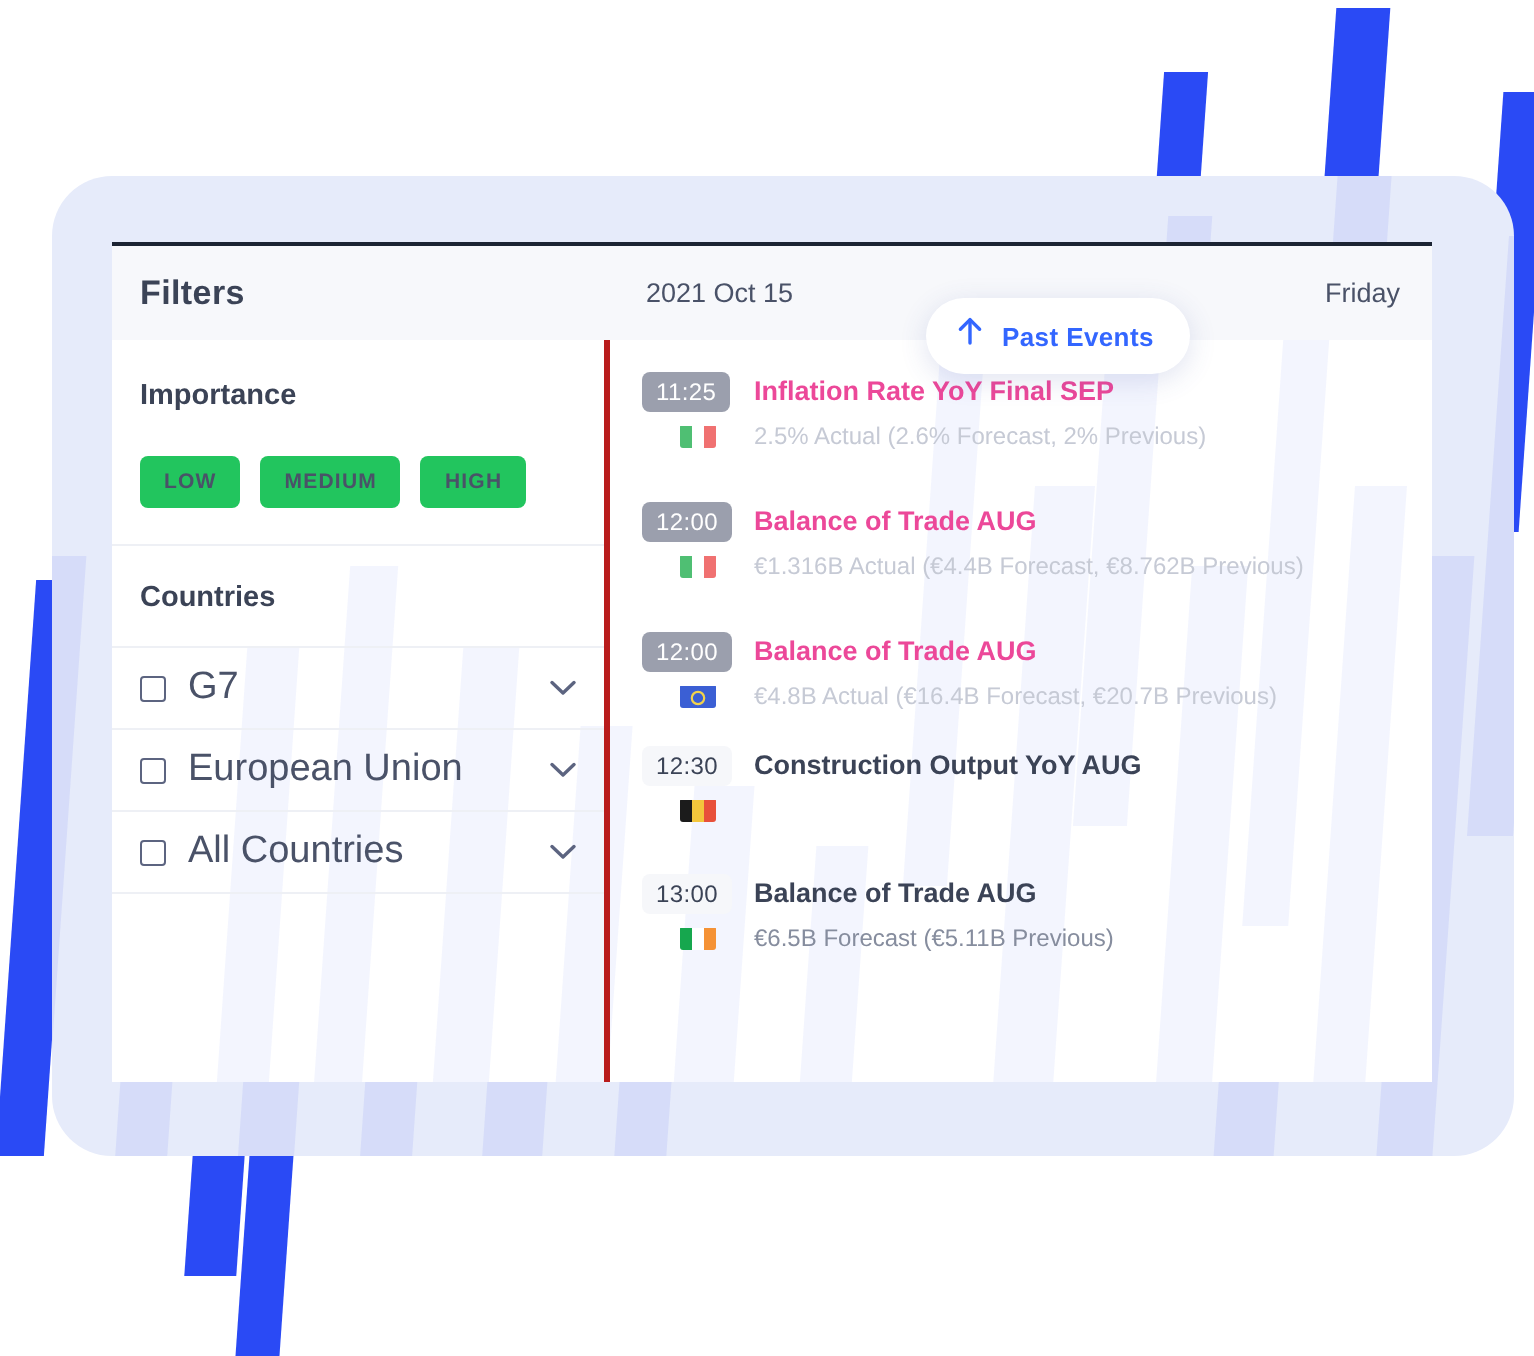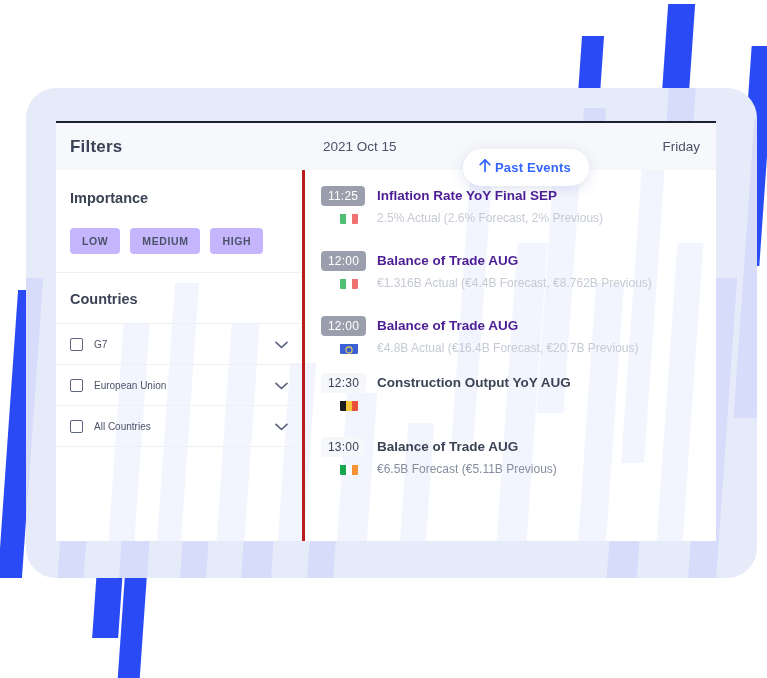--- a/index.html
+++ b/index.html
@@ -99,21 +99,21 @@
     font-size: 14.5px;
     font-weight: bold;
     color: #3b4356;
   }
   .imp-row {
     display: flex;
     gap: 10px;
     padding: 22px 0 18px 14px;
   }
   .imp-btn {
-    background: #c4b5fd;
+    background: #22c55e;
     border: none;
     border-radius: 4px;
     padding: 7px 12px;
     font-size: 10.5px;
     font-weight: bold;
     letter-spacing: .6px;
     color: #4a5268;
     font-family: "Liberation Sans", sans-serif;
     cursor: pointer;
   }
@@ -134,21 +134,21 @@
   }
   .cbox {
     width: 13px; height: 13px;
     border: 1.6px solid #5c6versions;
     border: 1.6px solid #5c6480;
     border-radius: 2px;
     flex: 0 0 auto;
   }
   .c-label {
     margin-left: 11px;
-    font-size: 10px;
+    font-size: 19px;
     color: #4a5268;
   }
   .chev { margin-left: auto; display: block; }
 
   
   .events {
     flex: 1 1 auto;
     position: relative;
     padding: 14px 0 0 0;
     overflow: hidden;
@@ -170,32 +170,32 @@
   .badge.future { background: #f6f7fa; color: #3b4356; }
   .flag {
     width: 18px; height: 12px;
     margin: 6px auto 0 auto;
     display: block;
     border-radius: 1.5px;
     overflow: hidden;
   }
   .ev-right { flex: 1 1 auto; padding-top: 3px; }
   .ev-title { font-size: 13.5px; font-weight: bold; color: #3b4356; line-height: 1.35; }
-  .ev-title.past { color: #4c1d95; }
+  .ev-title.past { color: #ec4899; }
   .ev-detail { font-size: 12px; color: #868d9e; margin-top: 5px; line-height: 1.4; }
   .ev-detail.past { color: #c6cad5; }
   .ev-detail.gap { margin-top: 19px; }
 
   
   .past-pill {
     position: absolute;
     left: 463px; top: 149px;
     display: flex;
     align-items: center;
-    gap: 3px;
+    gap: 9px;
     background: #ffffff;
     border-radius: 20px;
     padding: 9px 18px 9px 15px;
     box-shadow: 0 3px 14px rgba(60,80,160,.16);
     z-index: 10;
     cursor: pointer;
   }
   .past-pill-label { font-size: 13px; font-weight: bold; color: #3366ff; letter-spacing: .2px; }
 
   

